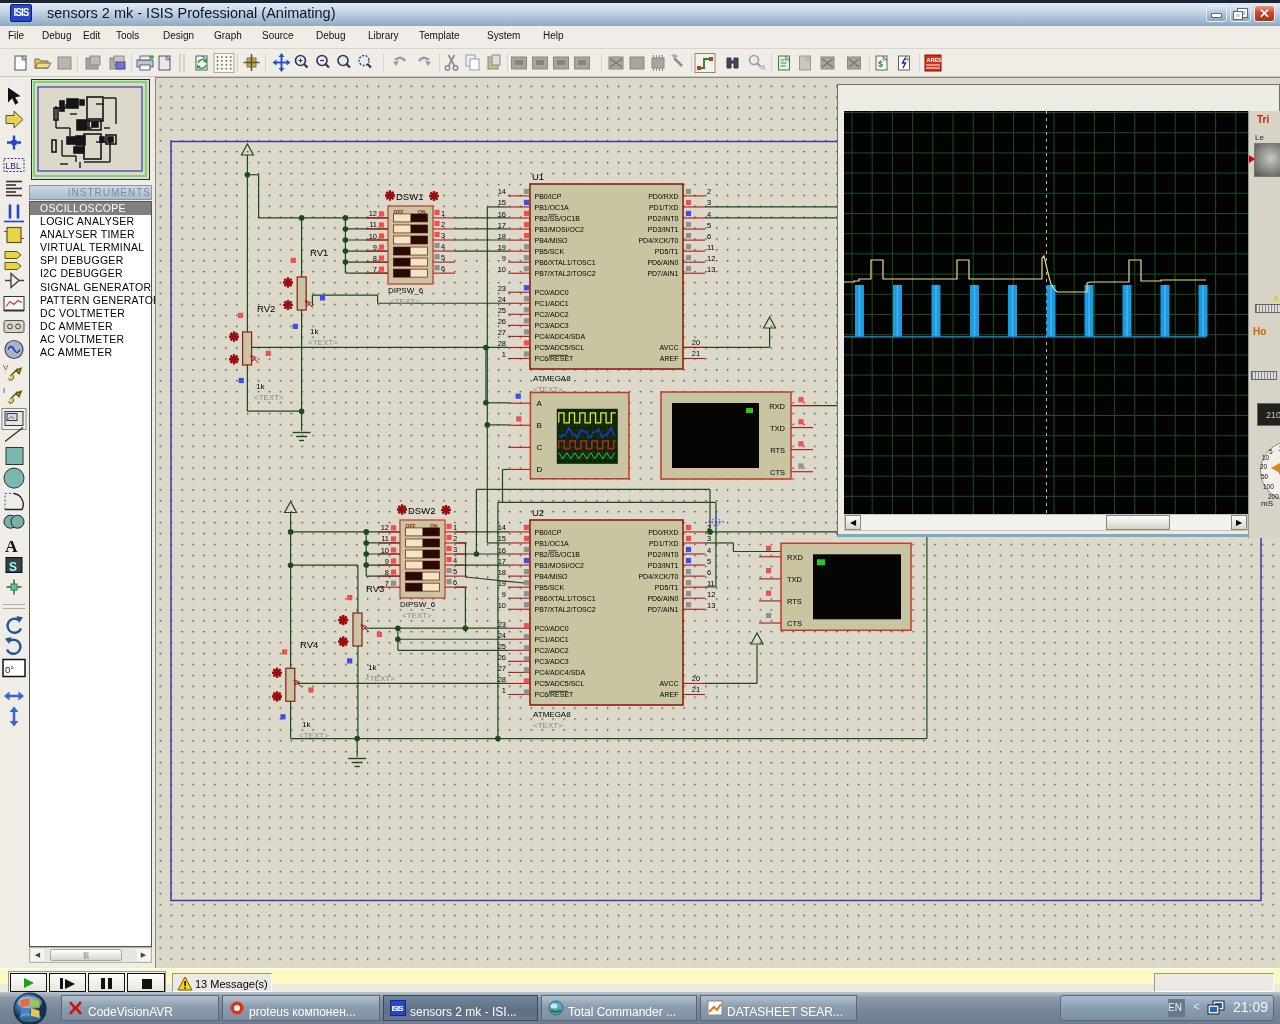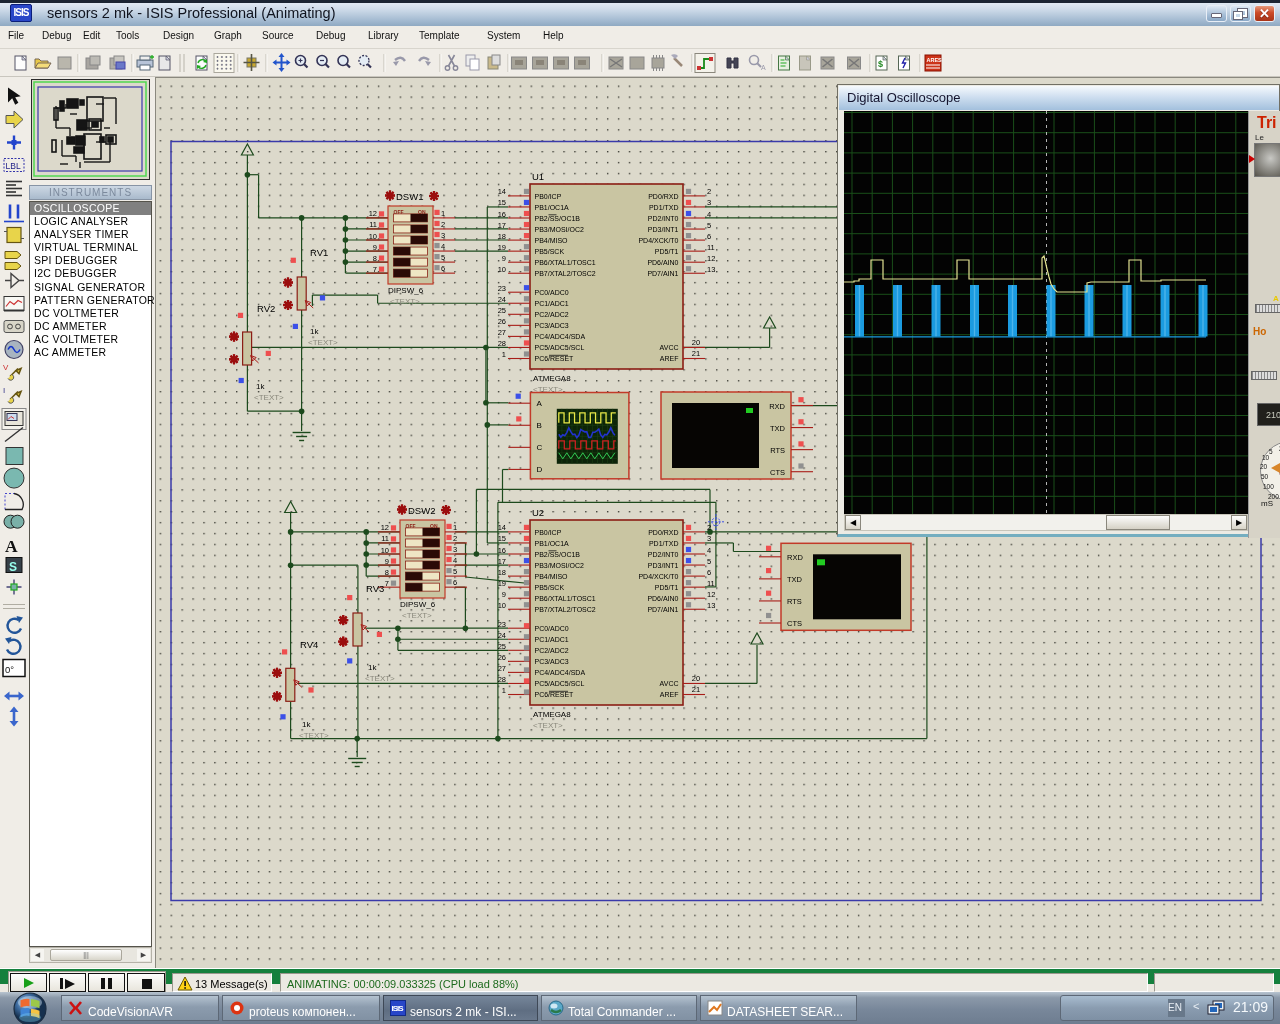--- a/index.html
+++ b/index.html
@@ -21,29 +21,29 @@
 
 #menu{left:0;top:26px;width:1280px;height:23px;background:#f0ede7;border-bottom:1px solid #d8d5cd;font-size:10px;color:#111}
 #menu span{position:absolute;top:4px}
 
 #tools{left:0;top:49px;width:1280px;height:28px;background:#f0ede7;border-bottom:1px solid #c9c6be}
 
 #ltools{left:0;top:77px;width:27px;height:890px;background:#f0ede7}
 
 #lpanel{left:27px;top:77px;width:128px;height:890px;background:#f0ede7}
 #minimap{position:absolute;left:4px;top:2px;width:119px;height:101px;background:#dcd9cb;border:1px solid #2a2a2a}
-#instrhdr{position:absolute;left:2px;top:108px;width:123px;height:15px;background:linear-gradient(180deg,#cdd8e4,#a9bacc);border:1px solid #8794a5;font-size:10px;color:#7c8a9d;text-align:center;line-height:14px;letter-spacing:1px}
+#instrhdr{position:absolute;left:2px;top:108px;width:123px;height:15px;background:linear-gradient(180deg,#cdd8e4,#a9bacc);border:1px solid #8794a5;font-size:10px;color:#7c8a9d;text-align:right;line-height:14px;letter-spacing:1px}
 #instrlist{position:absolute;left:2px;top:124px;width:123px;height:746px;background:#fff;border:1px solid #55534b;font-size:10.5px;color:#000;letter-spacing:.3px}
-#instrlist div{height:13.1px;line-height:13.4px;padding-left:4px;white-space:nowrap}
+#instrlist div{height:13.1px;line-height:13.4px;padding-left:10px;white-space:nowrap}
 #instrlist .sel{background:#808080;color:#fff}
 #lscroll{position:absolute;left:2px;top:870px;width:123px;height:16px;background:#e8e6df;border:1px solid #b5b2a8}
 
 #canvas{left:155px;top:77px;width:1125px;height:891px;background:#dcd9cb;border-left:1px solid #8a887e;border-top:1px solid #8a887e}
 
-#status{left:0;top:968px;width:1280px;height:16px;background:#15803d;border-top:1px solid #fff}
+#status{left:0;top:968px;width:1280px;height:16px;background:#fef9c3;border-top:1px solid #fff}
 
 #taskbar{left:0;top:992px;width:1280px;height:32px;background:linear-gradient(180deg,#b8c4d0 0%,#8b99a9 18%,#78879a 55%,#6e7d90 100%)}
 .task{position:absolute;top:3px;height:26px;border-radius:0;border:1px solid #55606e;background:linear-gradient(180deg,#a9bac9,#7e8fa0 60%,#72828f);color:#fff;font-size:12px;line-height:24px;white-space:nowrap;overflow:hidden}
 .task .ic{display:inline-block;width:16px;height:16px;margin:4px 4px -3px 6px}
 .sunk{border-top:1px solid #9a978d;border-left:1px solid #9a978d;border-bottom:1px solid #fff;border-right:1px solid #fff;background:#ece9e2}
 </style></head>
 <body>
 <div id="title" class="abs">
     <div id="titledark"></div>
     <div id="icon-isis">ISIS</div>
@@ -1030,23 +1030,20 @@
       <div style="margin:4.5px 0 0 14px;width:10px;height:10px;background:#111"></div>
     </div>
     <div class="sunk" style="position:absolute;left:172px;top:4px;width:100px;height:19px">
       <svg width="16" height="15" style="position:absolute;left:4px;top:2px">
         <polygon points="8,1 15,14 1,14" fill="#ffd216" stroke="#6a5a00" stroke-width="1"></polygon>
         <rect x="7.3" y="5" width="1.6" height="5" fill="#111"></rect>
         <rect x="7.3" y="11.2" width="1.6" height="1.6" fill="#111"></rect>
       </svg>
       <span style="position:absolute;left:22px;top:4px;font-size:11px;color:#000">13 Message(s)</span>
     </div>
-    <div class="sunk" style="position:absolute;left:280px;top:4px;width:868px;height:19px">
-      <span style="position:absolute;left:6px;top:4px;font-size:11px;color:#1d6a1d">ANIMATING: 00:00:09.033325 (CPU load 88%)</span>
-    </div>
     <div class="sunk" style="position:absolute;left:1154px;top:4px;width:120px;height:19px"></div>
   </div>
 <div id="taskbar" class="abs">
     <svg width="44" height="40" style="position:absolute;left:8px;top:-4px" xmlns="http://www.w3.org/2000/svg">
 <defs>
         <radialGradient id="orb" cx="35%" cy="30%">
           <stop offset="0%" stop-color="#9fc3e8"></stop>
           <stop offset="55%" stop-color="#3c6a9e"></stop>
           <stop offset="100%" stop-color="#16304e"></stop>
         </radialGradient>
@@ -1084,21 +1081,20 @@
     <div style="position:absolute;left:1193px;top:8px;color:#e8eef4;font-size:11px">&lt;</div>
     <svg width="18" height="16" style="position:absolute;left:1207px;top:8px">
       <rect x="6" y="1" width="11" height="9" fill="#e8eef4" stroke="#223"></rect>
       <rect x="8" y="3" width="7" height="5" fill="#2266bb"></rect>
       <rect x="1" y="5" width="11" height="9" fill="#e8eef4" stroke="#223"></rect>
       <rect x="3" y="7" width="7" height="5" fill="#2266bb"></rect>
     </svg>
     <div style="position:absolute;left:1233px;top:7px;color:#f4f8fb;font-size:14px">21:09</div>
   </div>
 <div style="position:absolute;left:837px;top:84px;width:443px;height:453px;background:#ecebe4;border:1px solid #716f64;border-bottom:3px solid #74aec0;z-index:30">
-    <div style="position:absolute;left:1px;top:1px;right:0;height:24px;background:linear-gradient(180deg,#f6fafd 0%,#cfdff0 45%,#a3c0dd 100%);font-size:13px;color:#14142e;padding:4px 0 0 8px">Digital Oscilloscope</div>
     <div style="position:absolute;left:6px;top:26px;width:405px;height:404px;border:1px solid #888"></div>
     <svg width="404" height="403" style="position:absolute;left:6px;top:26px" xmlns="http://www.w3.org/2000/svg">
       <rect width="404" height="403" fill="#030303"></rect>
       <line x1="8.0" y1="0" x2="8.0" y2="403" stroke="#1a4f1a" stroke-width="1"></line>
       <line x1="28.2" y1="0" x2="28.2" y2="403" stroke="#1a4f1a" stroke-width="1"></line>
       <line x1="48.4" y1="0" x2="48.4" y2="403" stroke="#1a4f1a" stroke-width="1"></line>
       <line x1="68.6" y1="0" x2="68.6" y2="403" stroke="#1a4f1a" stroke-width="1"></line>
       <line x1="88.8" y1="0" x2="88.8" y2="403" stroke="#1a4f1a" stroke-width="1"></line>
       <line x1="109.0" y1="0" x2="109.0" y2="403" stroke="#1a4f1a" stroke-width="1"></line>
       <line x1="129.2" y1="0" x2="129.2" y2="403" stroke="#1a4f1a" stroke-width="1"></line>
@@ -1153,21 +1149,21 @@
       <rect x="278.5" y="174" width="9" height="51.5" fill="#1b9be0"></rect>
       <line x1="283.0" y1="174" x2="283.0" y2="225.5" stroke="#4cb4ea" stroke-width="1.4"></line>
       <rect x="316.5" y="174" width="9" height="51.5" fill="#1b9be0"></rect>
       <line x1="321.0" y1="174" x2="321.0" y2="225.5" stroke="#4cb4ea" stroke-width="1.4"></line>
       <rect x="354.5" y="174" width="9" height="51.5" fill="#1b9be0"></rect>
       <line x1="359.0" y1="174" x2="359.0" y2="225.5" stroke="#4cb4ea" stroke-width="1.4"></line>
       <line x1="0" y1="225.8" x2="362" y2="225.8" stroke="#1b9be0" stroke-width="1.2"></line>
       <polyline fill="none" stroke="#e2e292" stroke-width="1.2" points="0,171 10,171 10,170 15,170 15,168 27,168 27,149 39,149 39,168 113,168 113,149 125,149 125,168 198,168 198,147 200,145 201,149 203,158 205,166 207,173 210,178 213,181 243,181 243,172 247,171 285,171 285,149 297,149 297,170 317,170 317,169 362,169"></polyline>
     </svg>
     <div style="position:absolute;left:410px;top:26px;width:33px;height:427px;background:#d7d3c7;border-left:1px solid #999">
-<div style="position:absolute;left:8px;top:3px;color:#cc2200;font-weight:bold;font-size:16px">Tri</div>
+<div style="position:absolute;left:8px;top:3px;color:#cc2200;font-weight:bold;font-size:10px">Tri</div>
 <div style="position:absolute;left:6px;top:22px;color:#222;font-size:8px">Le</div>
 <div style="position:absolute;left:5px;top:32px;width:28px;height:34px;background:radial-gradient(circle at 60% 45%,#c8c8c4,#55524a);border:1px solid #777"></div>
 <div style="position:absolute;left:0px;top:44px;width:0;height:0;border-top:4px solid transparent;border-bottom:4px solid transparent;border-left:6px solid #cc0000"></div>
 <div style="position:absolute;left:24px;top:183px;color:#e8c800;font-size:8px;font-weight:bold">A</div>
 <div style="position:absolute;left:6px;top:193px;width:26px;height:9px;background:repeating-linear-gradient(90deg,#888 0 1px,#ddd 1px 3px);border:1px solid #666"></div>
 <div style="position:absolute;left:4px;top:215px;color:#cc6600;font-size:10px;font-weight:bold">Ho</div>
 <div style="position:absolute;left:2px;top:260px;width:26px;height:9px;background:repeating-linear-gradient(90deg,#888 0 1px,#ddd 1px 3px);border:1px solid #666"></div>
 <div style="position:absolute;left:8px;top:292px;width:25px;height:23px;background:#21201c;border:1px solid #666;color:#c8cabe;font-size:9px;text-align:right;line-height:22px">210</div>
 <div style="position:absolute;left:11px;top:330px;width:60px;height:60px;border-radius:50%;background:#f2f0e8;border:1px solid #888"></div>
 <div style="position:absolute;left:30px;top:349px;width:22px;height:22px;border-radius:50%;background:radial-gradient(circle at 40% 40%,#f0b050,#c07818);border:1px solid #955"></div>

